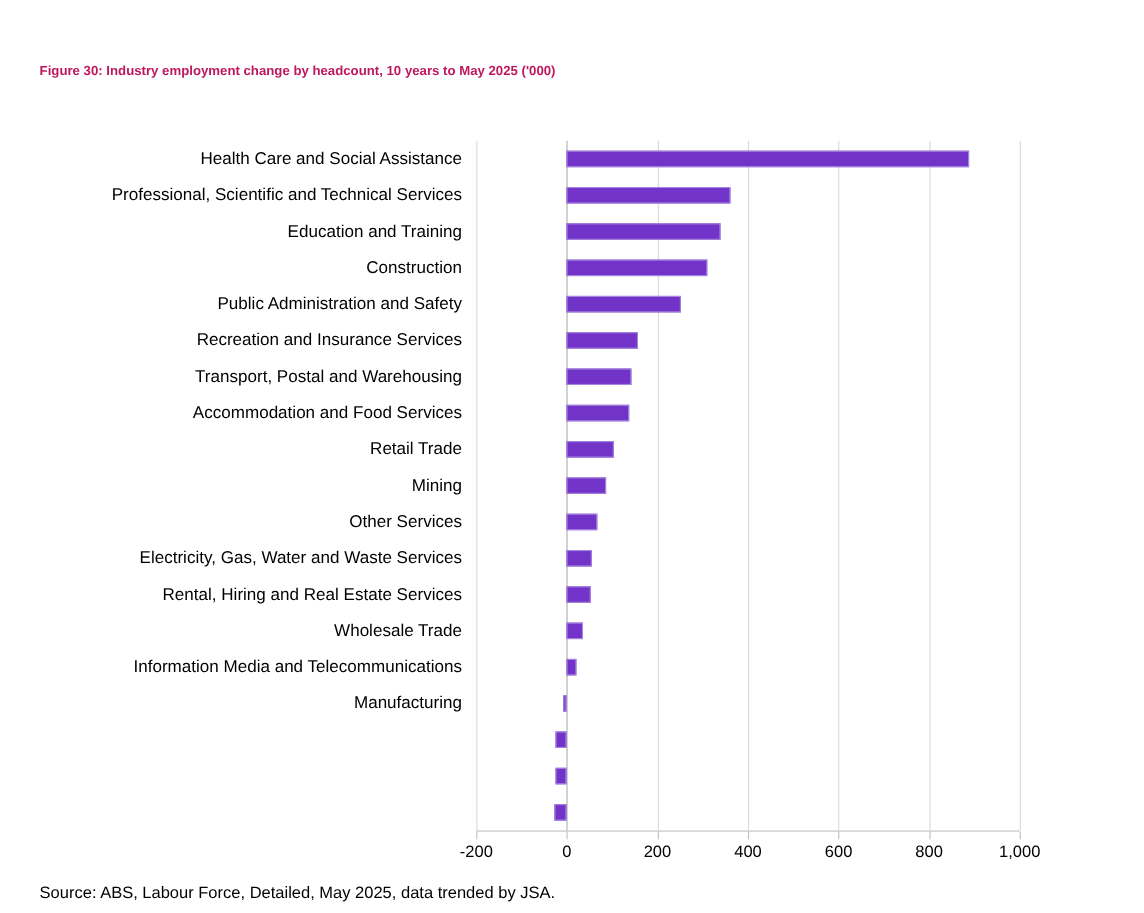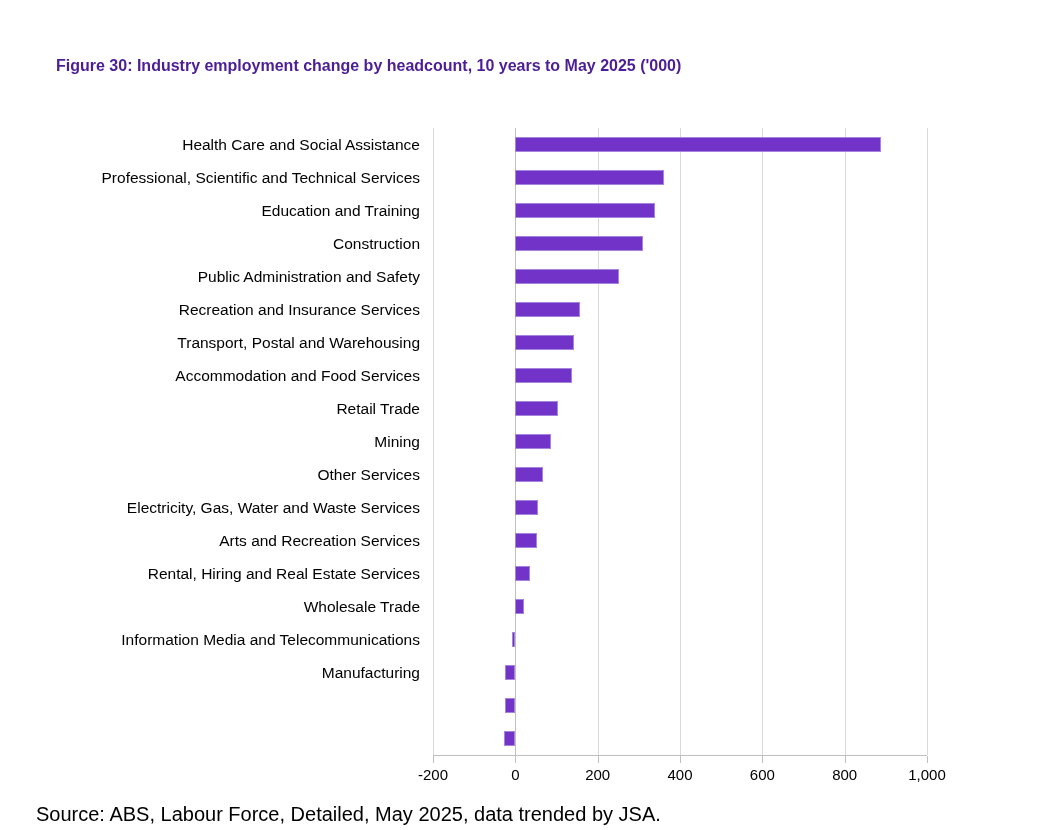--- a/index.html
+++ b/index.html
@@ -5,23 +5,22 @@
   * { margin: 0; padding: 0; box-sizing: border-box; }
   html, body { background: #ffffff; }
   body {
     width: 1040px; height: 830px;
     position: relative;
     font-family: "Liberation Sans", sans-serif;
     overflow: hidden;
   }
   .figure-title {
     position: absolute; left: 36px; top: 57px;
-    font-size: 16px; font-weight: 700; color: #4c1d95;
+    font-size: 12px; font-weight: 700; color: #be185d;
     white-space: nowrap;
-    margin-left: 20px;
   }
   #labels { position: absolute; left: 0; top: 128px; width: 420px; }
   .cat-label {
     height: 33px; line-height: 33px;
     text-align: right; font-size: 15.5px; color: #000000;
     white-space: nowrap;
     padding-left: 24px;
   }
   #plot {
     position: absolute; left: 433px; top: 128px;
@@ -34,21 +33,21 @@
   .x-tick-label {
     position: absolute; top: 638px; transform: translateX(-50%);
     font-size: 15px; color: #000000; white-space: nowrap;
   }
   .bar {
     position: absolute; height: 15px;
     background: #7133C8; border: 1px solid #A584DE;
   }
   .source-note {
     position: absolute; left: 36px; top: 803px;
-    font-size: 20px; color: #000000; white-space: nowrap;
+    font-size: 15px; color: #000000; white-space: nowrap;
   }
 </style>
 </head>
 <body>
 
 <div class="figure-title">Figure 30: Industry employment change by headcount, 10 years to May 2025 ('000)</div>
 
 <div>
   <div id="labels">
       <div class="cat-label">Health Care and Social Assistance</div>
@@ -56,21 +55,20 @@
       <div class="cat-label">Education and Training</div>
       <div class="cat-label">Construction</div>
       <div class="cat-label">Public Administration and Safety</div>
       <div class="cat-label">Recreation and Insurance Services</div>
       <div class="cat-label">Transport, Postal and Warehousing</div>
       <div class="cat-label">Accommodation and Food Services</div>
       <div class="cat-label">Retail Trade</div>
       <div class="cat-label">Mining</div>
       <div class="cat-label">Other Services</div>
       <div class="cat-label">Electricity, Gas, Water and Waste Services</div>
-      <div class="cat-label">Arts and Recreation Services</div>
       <div class="cat-label">Rental, Hiring and Real Estate Services</div>
       <div class="cat-label">Wholesale Trade</div>
       <div class="cat-label">Information Media and Telecommunications</div>
       <div class="cat-label">Manufacturing</div>
     </div>
   <div id="plot">
       <div class="gridline" style="left: 0px;"></div>
       <div class="x-tick" style="left: 0px;"></div>
       <div class="x-tick-label" style="left: 0px;">-200</div>
       <div class="gridline" style="left: 82.3333px;"></div>

